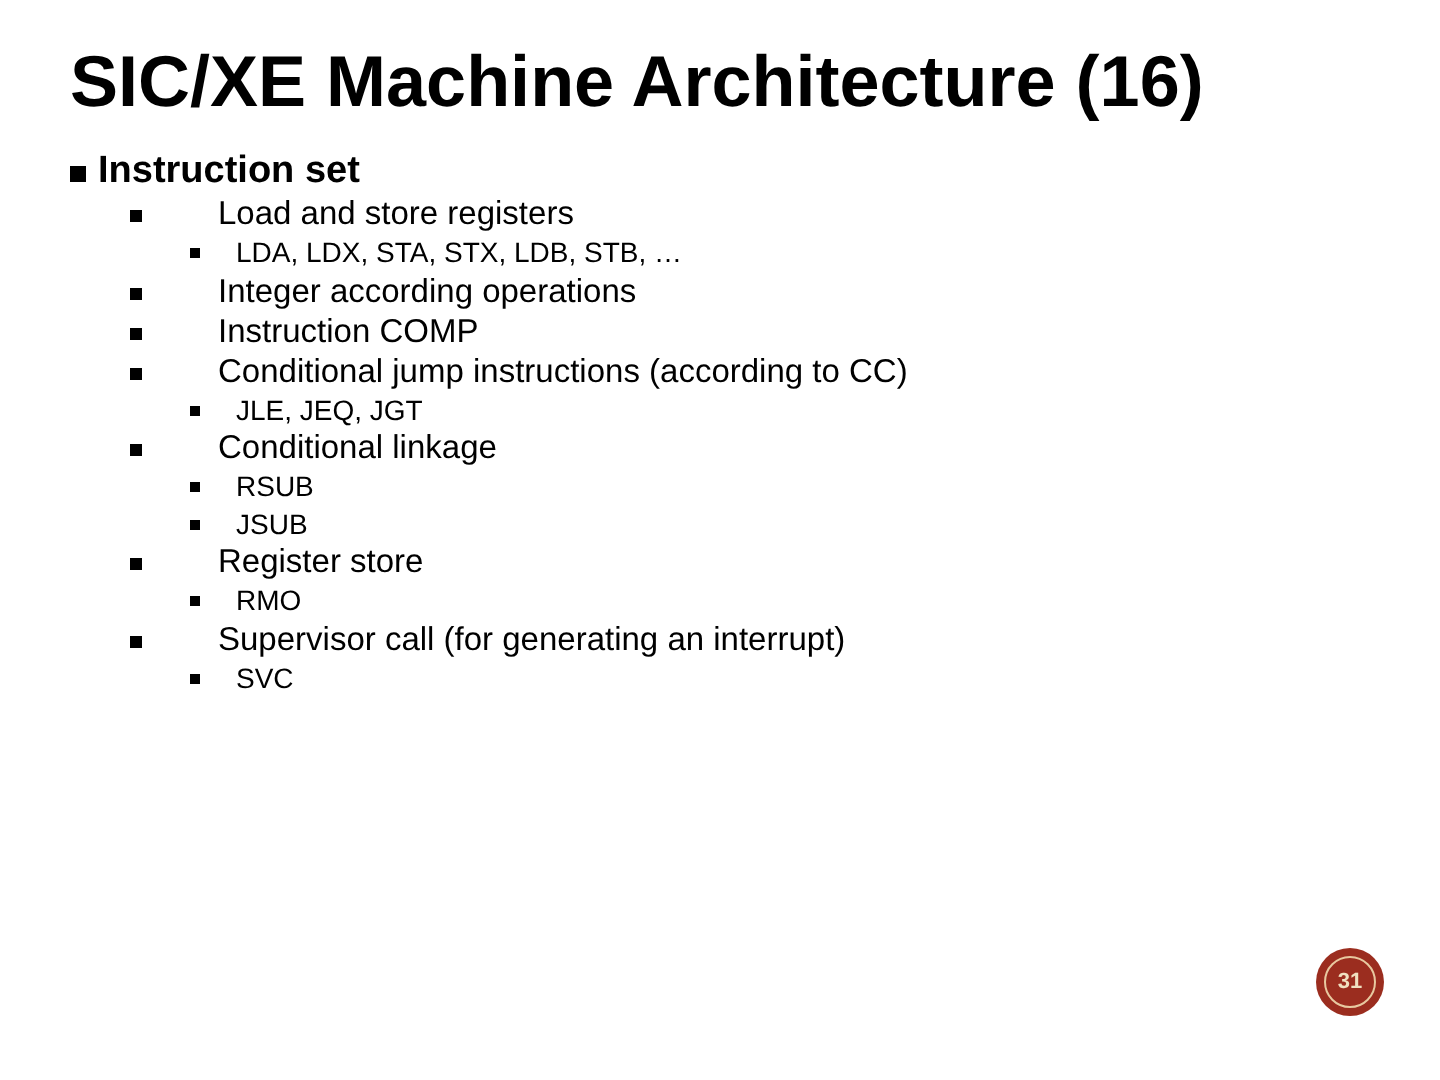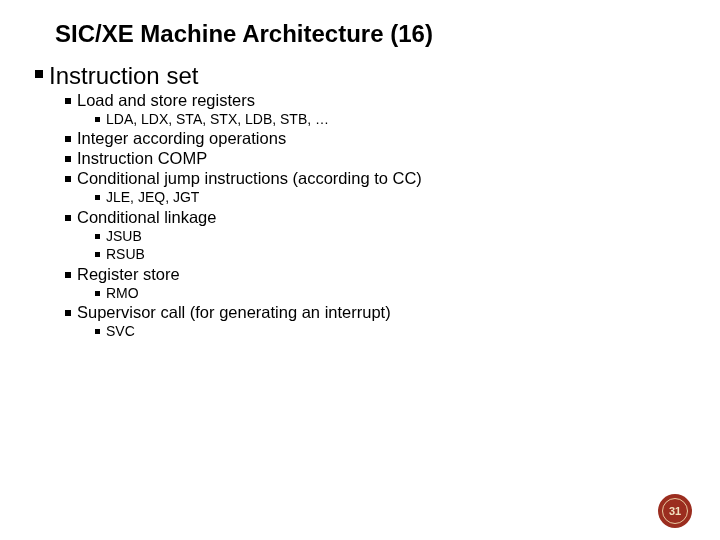--- a/index.html
+++ b/index.html
@@ -6,59 +6,61 @@
   body {
     width: 720px;
     height: 540px;
     background: #ffffff;
     font-family: Arial, Helvetica, sans-serif;
     color: #000;
     position: relative;
     padding: 20px 30px 20px 35px;
   }
   .title {
-    font-size: 24px;
+    font-size: 36px;
     font-weight: bold;
     line-height: 1.15;
     margin-bottom: 14px;
-    margin-left: 20px;
   }
   .lvl1 {
-    font-size: 24px;
+    font-size: 19px;
     margin-left: 0;
     margin-top: 2px;
+    font-weight: bold;
   }
   .lvl2 {
     font-size: 16.5px;
     margin-left: 30px;
     margin-top: 1px;
+    gap: 32px;
   }
   .lvl3 {
     font-size: 14px;
     margin-left: 60px;
     margin-top: 1px;
     line-height: 1.25;
+    gap: 12px;
   }
   .bullet-row {
     display: flex;
     align-items: flex-start;
   }
   .sq {
     display: inline-block;
     flex-shrink: 0;
     margin-right: 6px;
   }
   .lvl1 .sq { width: 8px; height: 8px; background: #000; margin-top: 8px; }
   .lvl2 .sq { width: 6px; height: 6px; background: #000; margin-top: 7px; }
   .lvl3 .sq { width: 5px; height: 5px; background: #000; margin-top: 6px; }
   .txt { flex: 1; }
   .badge {
     position: absolute;
     right: 28px;
-    bottom: 12px;
+    bottom: 32px;
     width: 34px;
     height: 34px;
     border-radius: 50%;
     background: #9b2d1f;
     display: flex;
     align-items: center;
     justify-content: center;
   }
   .badge-inner {
     width: 26px;
@@ -107,25 +109,25 @@
     <div class="lvl3 bullet-row">
       <span class="sq"></span>
       <span class="txt">JLE, JEQ, JGT</span>
     </div>
     <div class="lvl2 bullet-row">
       <span class="sq"></span>
       <span class="txt">Conditional linkage</span>
     </div>
     <div class="lvl3 bullet-row">
       <span class="sq"></span>
-      <span class="txt">JSUB</span>
+      <span class="txt">RSUB</span>
     </div>
     <div class="lvl3 bullet-row">
       <span class="sq"></span>
-      <span class="txt">RSUB</span>
+      <span class="txt">JSUB</span>
     </div>
     <div class="lvl2 bullet-row">
       <span class="sq"></span>
       <span class="txt">Register store</span>
     </div>
     <div class="lvl3 bullet-row">
       <span class="sq"></span>
       <span class="txt">RMO</span>
     </div>
     <div class="lvl2 bullet-row">

